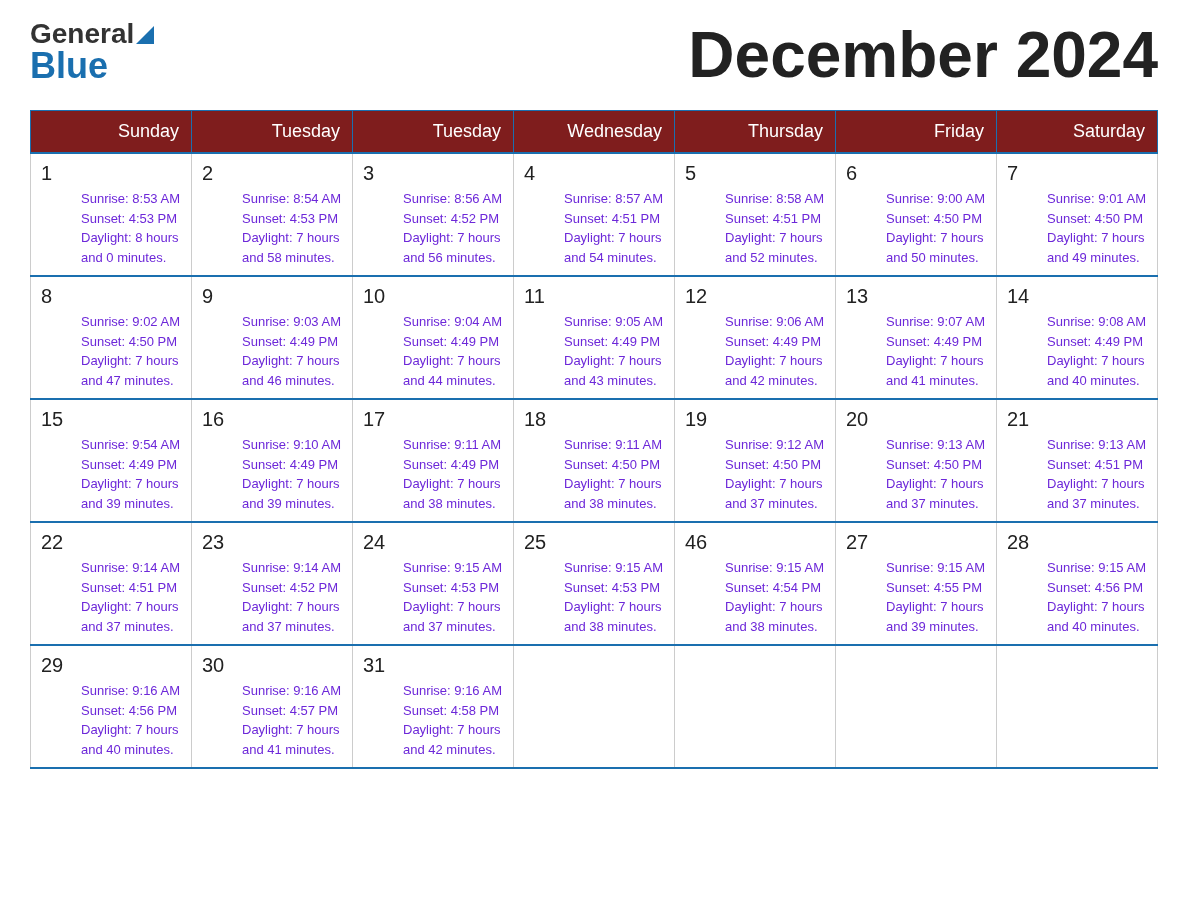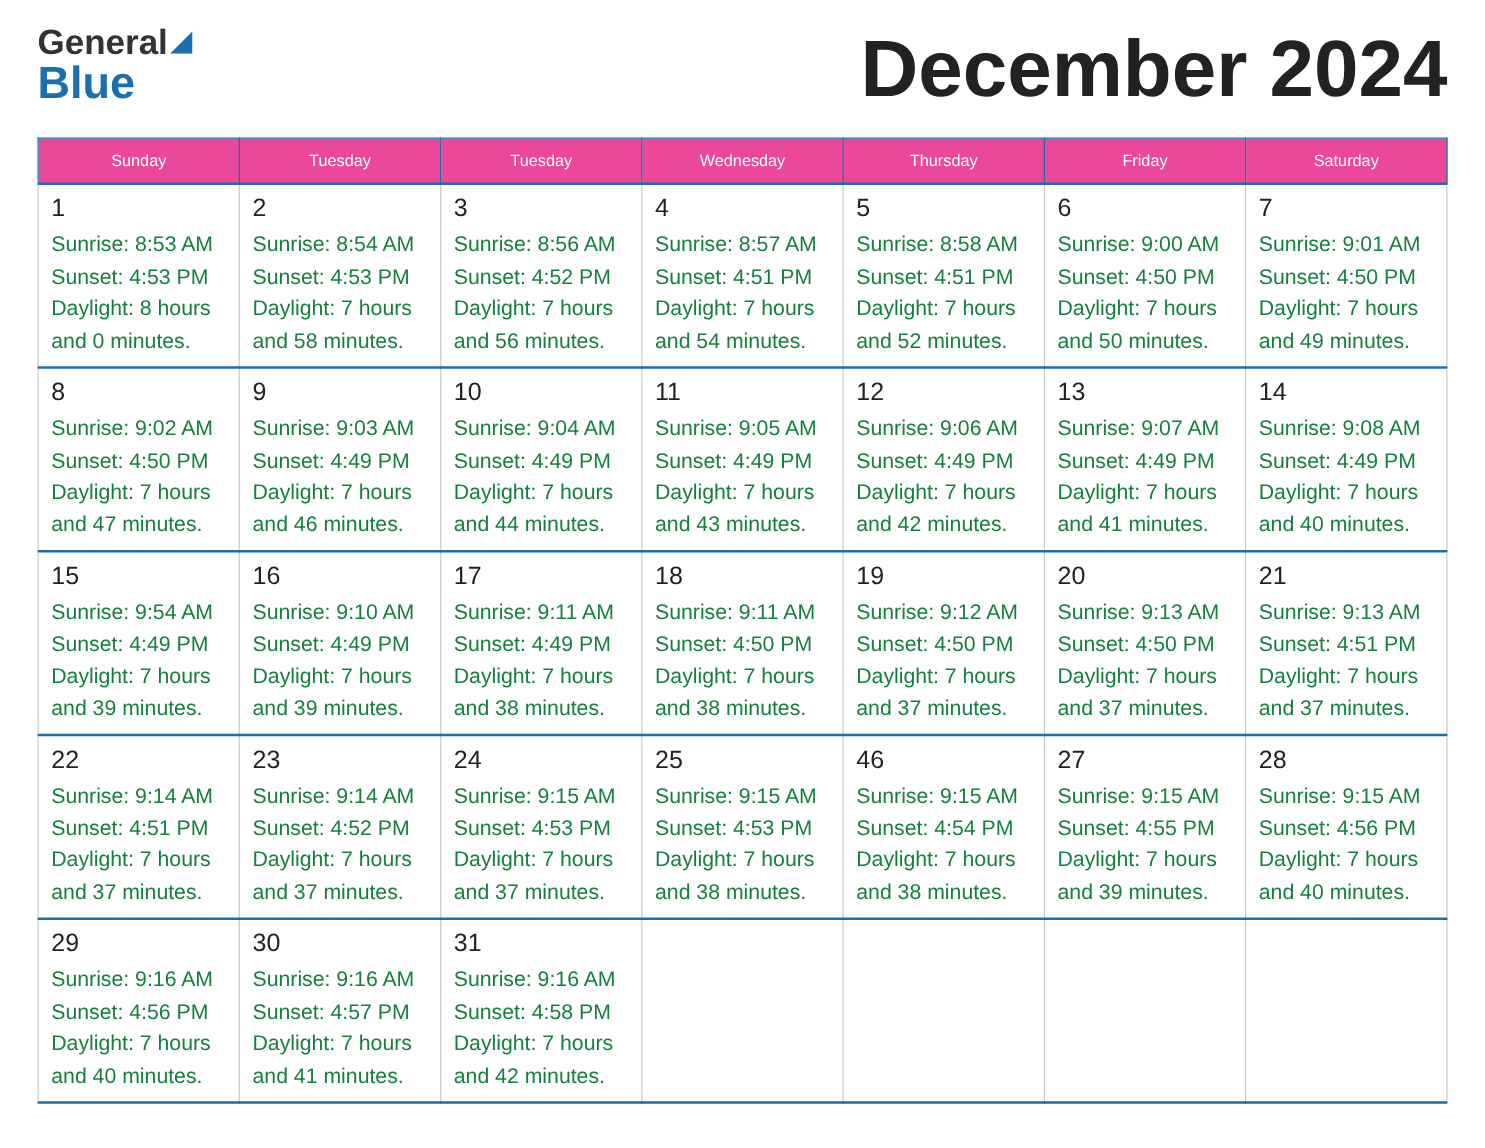--- a/index.html
+++ b/index.html
@@ -43,48 +43,49 @@
     }
     .location-title {
       font-size: 22px;
       color: #555;
     }
     .calendar-table {
       width: 100%;
       border-collapse: collapse;
     }
     .calendar-table th {
-      background-color: #ec4899;
+      background-color: #7f1d1d;
       color: #fff;
-      font-size: 13px;
+      font-size: 18px;
       font-weight: normal;
       padding: 10px 12px;
-      text-align: center;
+      text-align: right;
       border: 1px solid #1a6faf;
     }
     .calendar-table td {
       vertical-align: top;
       padding: 8px 10px;
       border: 1px solid #ccc;
       width: 14.28%;
       min-height: 100px;
     }
     .calendar-table tr {
       border-bottom: 2px solid #1a6faf;
     }
     .day-number {
       font-size: 20px;
       font-weight: normal;
       color: #222;
       margin-bottom: 4px;
     }
     .day-info {
-      font-size: 17px;
-      color: #15803d;
+      font-size: 13px;
+      color: #6d28d9;
       line-height: 1.5;
+      margin-left: 40px;
     }
     .empty-cell {
       background: #fff;
     }
   </style>
 </head>
 <body>
 
 <div class="header">
   <div class="logo">

